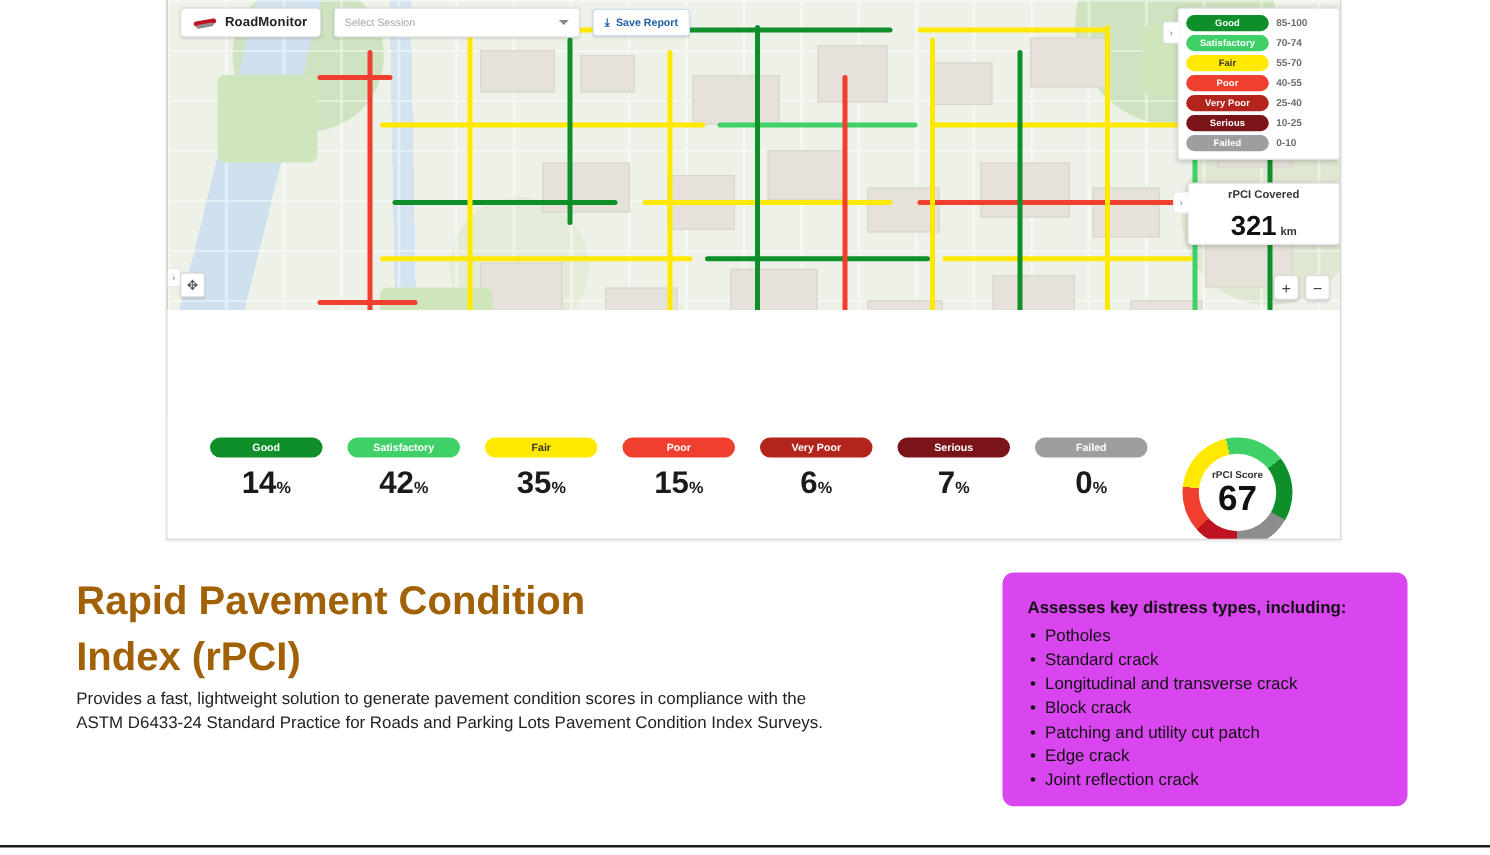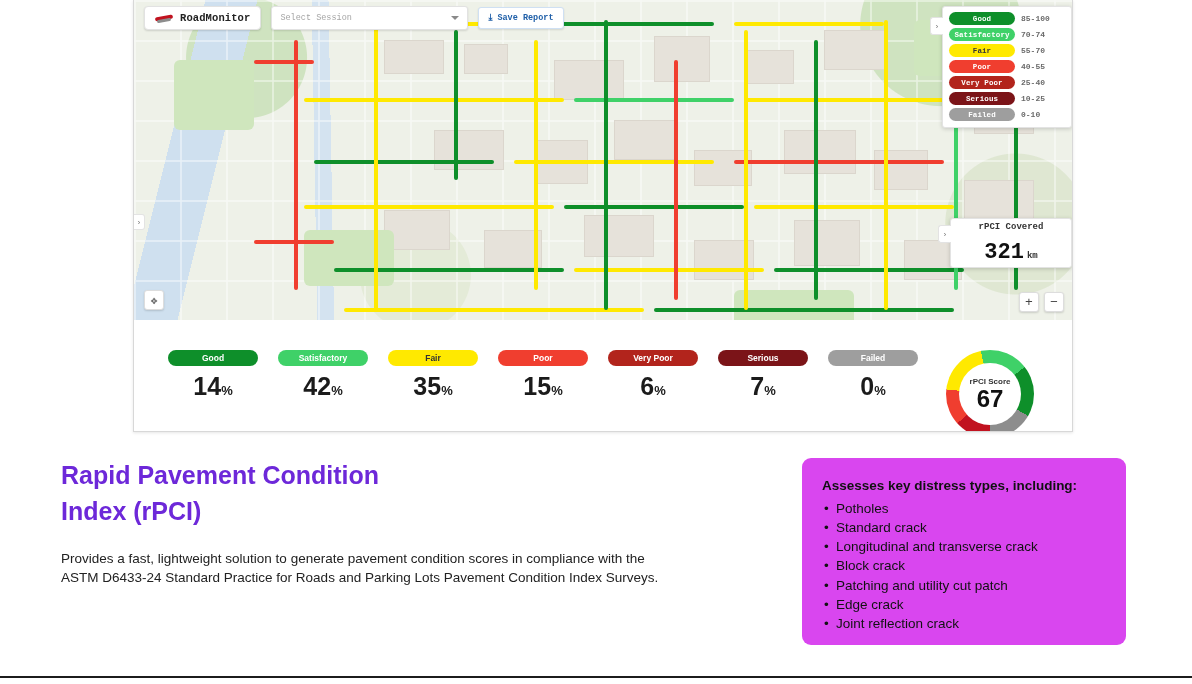--- a/index.html
+++ b/index.html
@@ -13,24 +13,23 @@
   }
 
   
   .app-panel{
     position:absolute; left:133px; top:0; width:940px; height:432px;
     background:#fff; border:1px solid #d8d8d8; border-top:none;
     box-shadow:0 1px 3px rgba(0,0,0,.10);
     overflow:hidden;
   }
   .map-area{
-    position:absolute; left:0; top:0; width:938px; height:320px;
+    position:absolute; left:0; top:0; width:938px; height:248px;
     background:#4d7c0f;
     overflow:hidden;
-    font-family:Liberation Mono, monospace;
   }
   
   .map-bg{
     position:absolute; inset:0;
     background:
       radial-gradient(circle at 12% 18%, #cfe3c0 0 60px, transparent 61px),
       radial-gradient(circle at 86% 8%, #cfe3c0 0 80px, transparent 81px),
       radial-gradient(circle at 94% 70%, #dfe7d2 0 70px, transparent 71px),
       radial-gradient(circle at 30% 86%, #e4ebd8 0 55px, transparent 56px),
       linear-gradient(#eef1e8,#eef1e8);
@@ -169,26 +168,26 @@
       #3fd168 168deg 232deg,
       #0e8f2a 232deg 300deg,
       #8d8d8d 300deg 360deg);
     display:flex; align-items:center; justify-content:center;
   }
   .donut-hole{
     width:62px;height:62px;border-radius:50%;background:#fff;
     display:flex;flex-direction:column;align-items:center;justify-content:center;
   }
   .score-label{ font-size:8px; font-weight:bold; color:#333; }
-  .score-val{ font-size:24px; font-weight:bold; color:#111; line-height:1; margin-top:1px;}
+  .score-val{ font-size:28px; font-weight:bold; color:#111; line-height:1; margin-top:1px;}
 
   
   .headline{
     position:absolute; left:61px; top:458px; width:520px;
-    font-size:25px; font-weight:bold; color:#6d28d9; line-height:1.42;
+    font-size:32px; font-weight:bold; color:#a16207; line-height:1.42;
   }
   .body-copy{
     position:absolute; left:61px; top:549px; width:600px;
     font-size:13.5px; color:#222; line-height:1.42;
   }
   .info-card{
     position:absolute; left:802px; top:458px; width:324px; height:187px;
     background:#d946ef; border-radius:9px; padding:20px 18px 0 20px;
   }
   .info-title{ font-size:13.5px; font-weight:bold; color:#111; margin-bottom:6px;}

